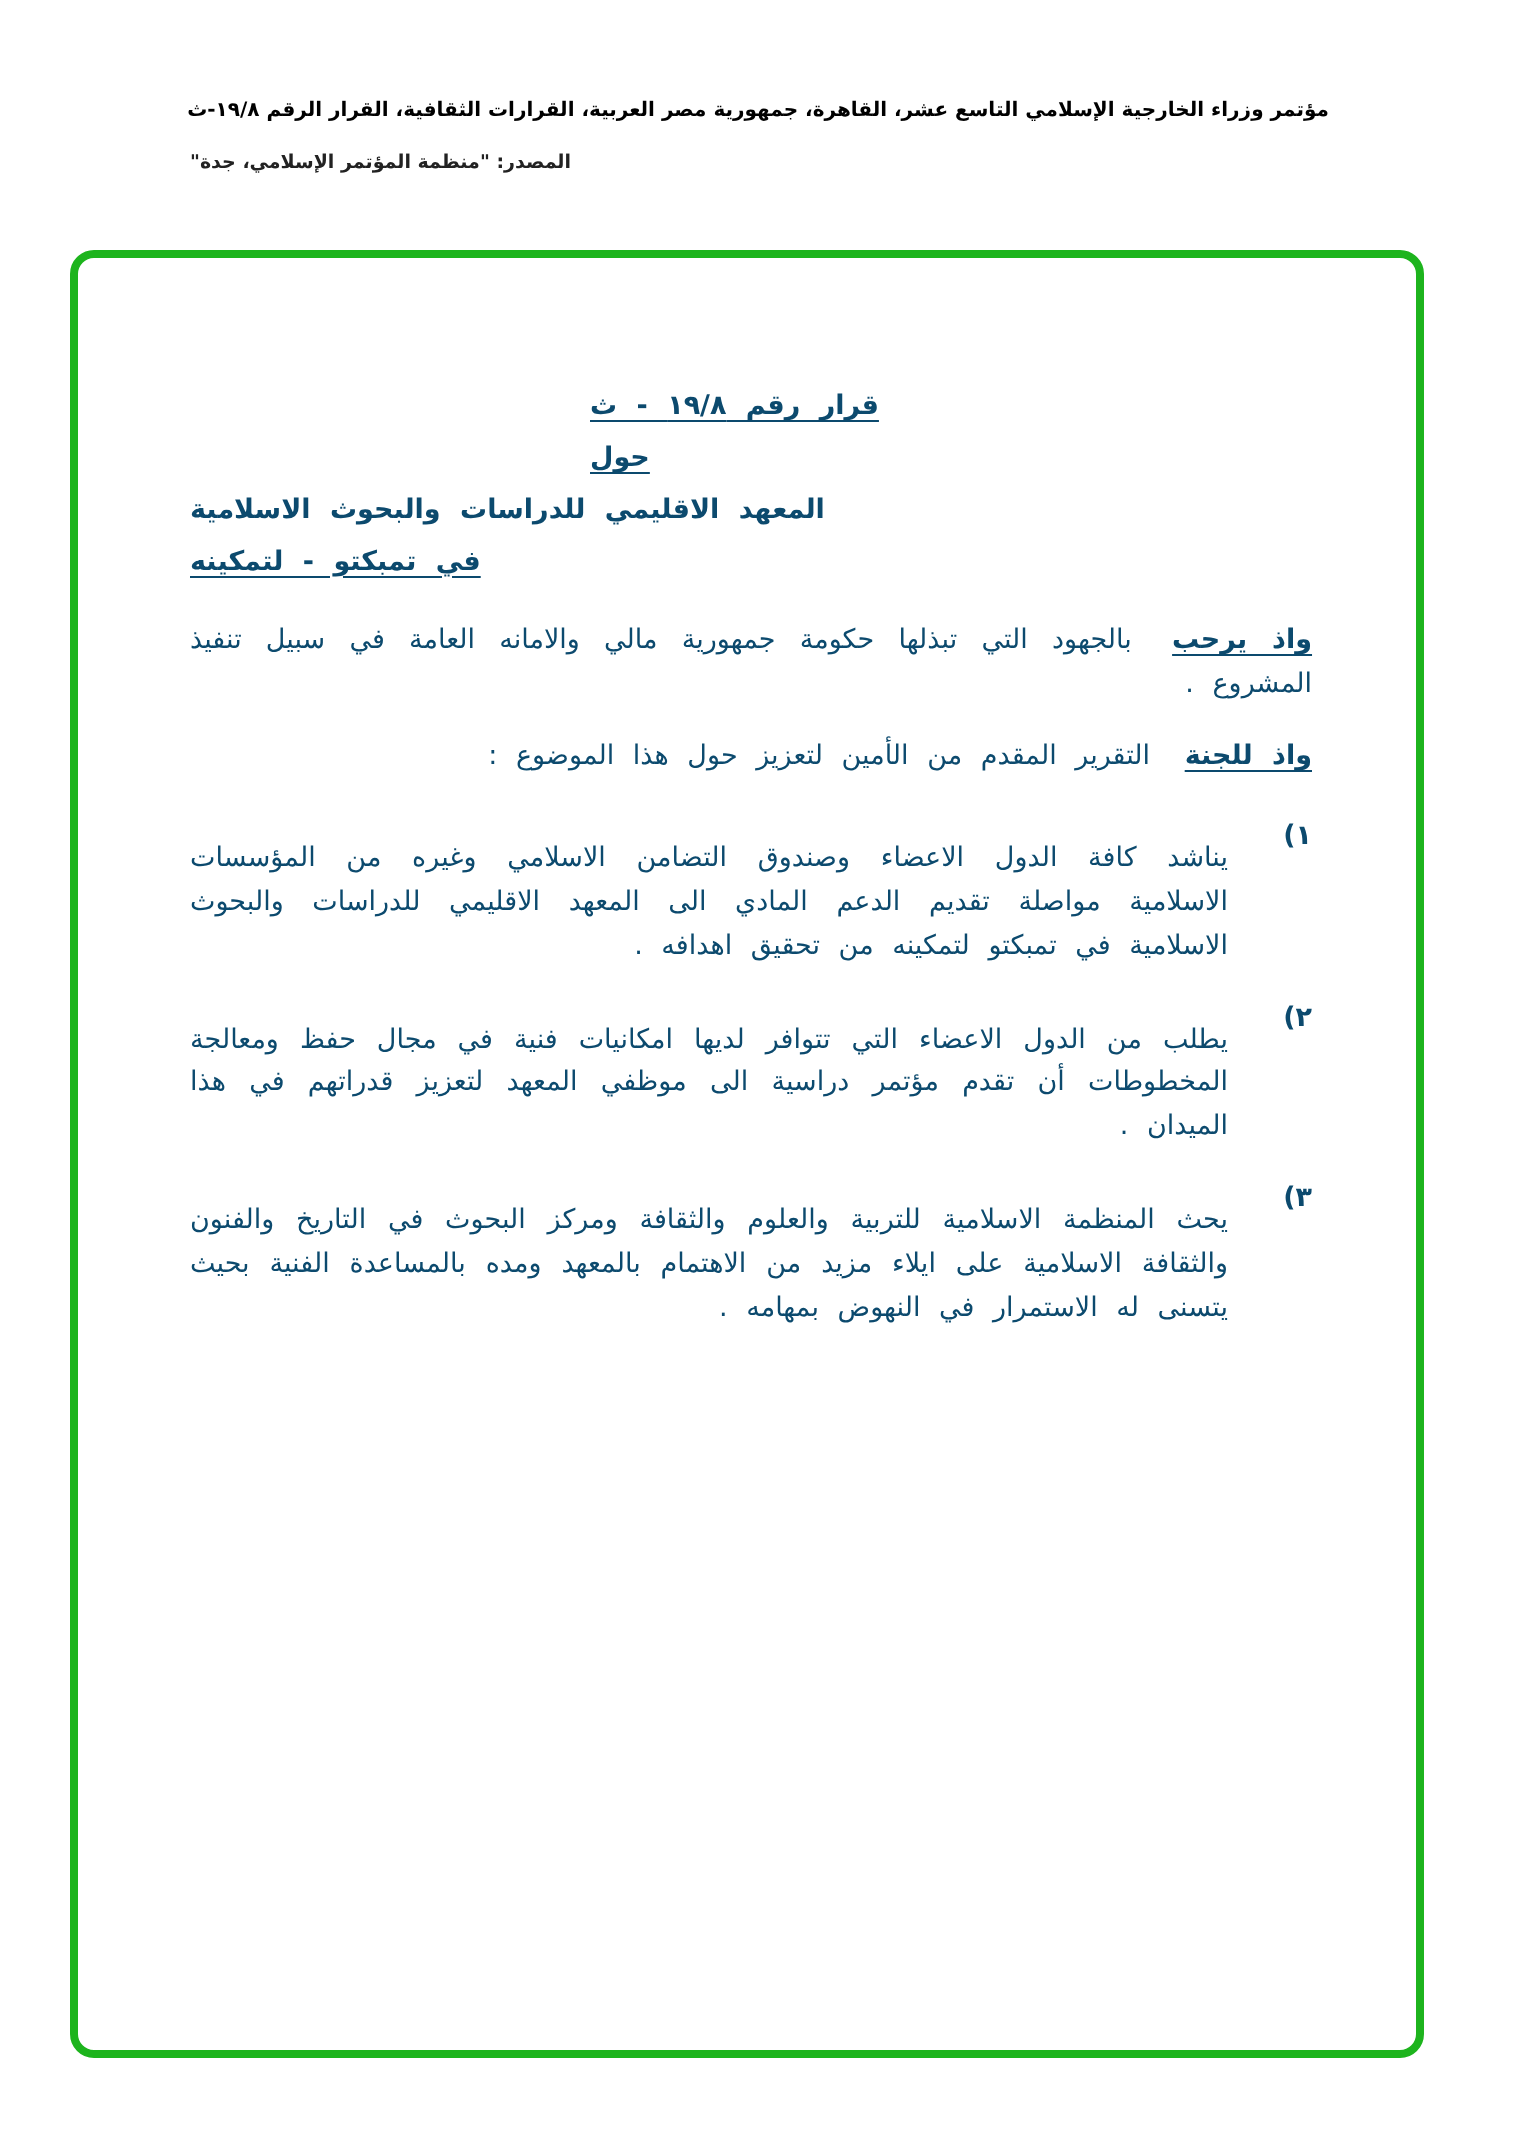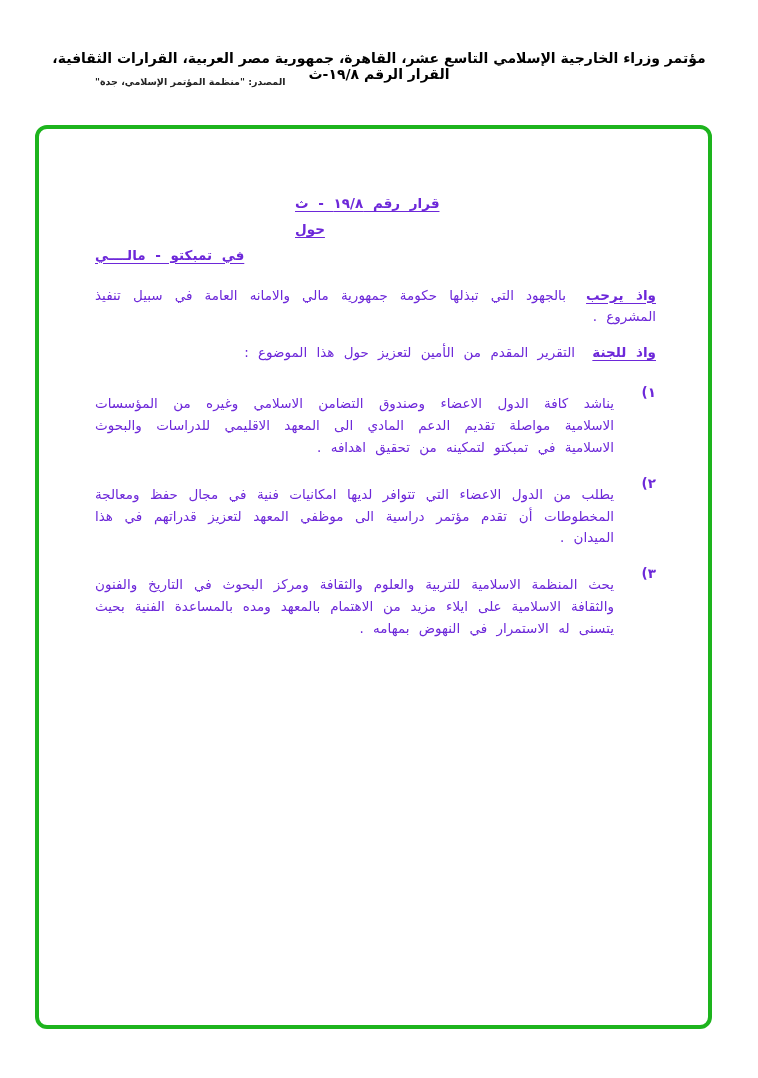--- a/index.html
+++ b/index.html
@@ -10,21 +10,21 @@
     background: #ffffff;
     font-family: "DejaVu Sans", sans-serif;
     color: #111;
     overflow: hidden;
   }
   .header-title {
     position: absolute;
     top: 50px; left: 38px; right: 38px;
     direction: rtl;
     text-align: center;
-    font-size: 14px;
+    font-size: 10px;
     font-weight: bold;
     color: #000;
   }
   .header-source {
     position: absolute;
     top: 76px; left: 95px;
     direction: rtl;
     font-size: 9.5px;
     font-weight: bold;
     color: #222;
@@ -37,21 +37,21 @@
     border: 4px solid #1db41d;
     border-radius: 12px;
     background: #ffffff;
     box-sizing: border-box;
   }
   .doc {
     direction: rtl;
     padding: 64px 52px 0 56px;
     font-size: 13.5px;
     line-height: 1.62;
-    color: #6d28d9;
+    color: #0c4a6e;
     letter-spacing: 0.4px;
     word-spacing: 5px;
     text-align: justify;
   }
   .doc-title { margin-bottom: 18px; }
   .t-line {
     width: fit-content;
     margin: 0 0 4px 0;
     margin-right: auto;
     font-weight: bold;
@@ -81,21 +81,22 @@
   <div class="header-title">مؤتمر وزراء الخارجية الإسلامي التاسع عشر، القاهرة، جمهورية مصر العربية، القرارات الثقافية، القرار الرقم ١٩/٨-ث</div>
 
   <div class="header-source">المصدر:  "منظمة المؤتمر الإسلامي، جدة"</div>
 
   <div class="green-box">
     <div class="doc">
 
       <div class="doc-title">
         <div class="t-line t-a u">قرار رقم ١٩/٨ - ث</div>
         <div class="t-line t-a u">حول</div>
-        <div class="t-line t-b u">في تمبكتو - مالــــي</div>
+        <div class="t-line t-b">المعهد الاقليمي للدراسات والبحوث الاسلامية</div>
+        <div class="t-line t-b u">في تمبكتو - لتمكينه</div>
       </div>
 
 
 
 
       <p class="para">
         <span class="lead">واذ يرحب</span>
         <span>بالجهود التي تبذلها حكومة جمهورية مالي والامانه العامة في سبيل تنفيذ المشروع .</span>
       </p>
 

